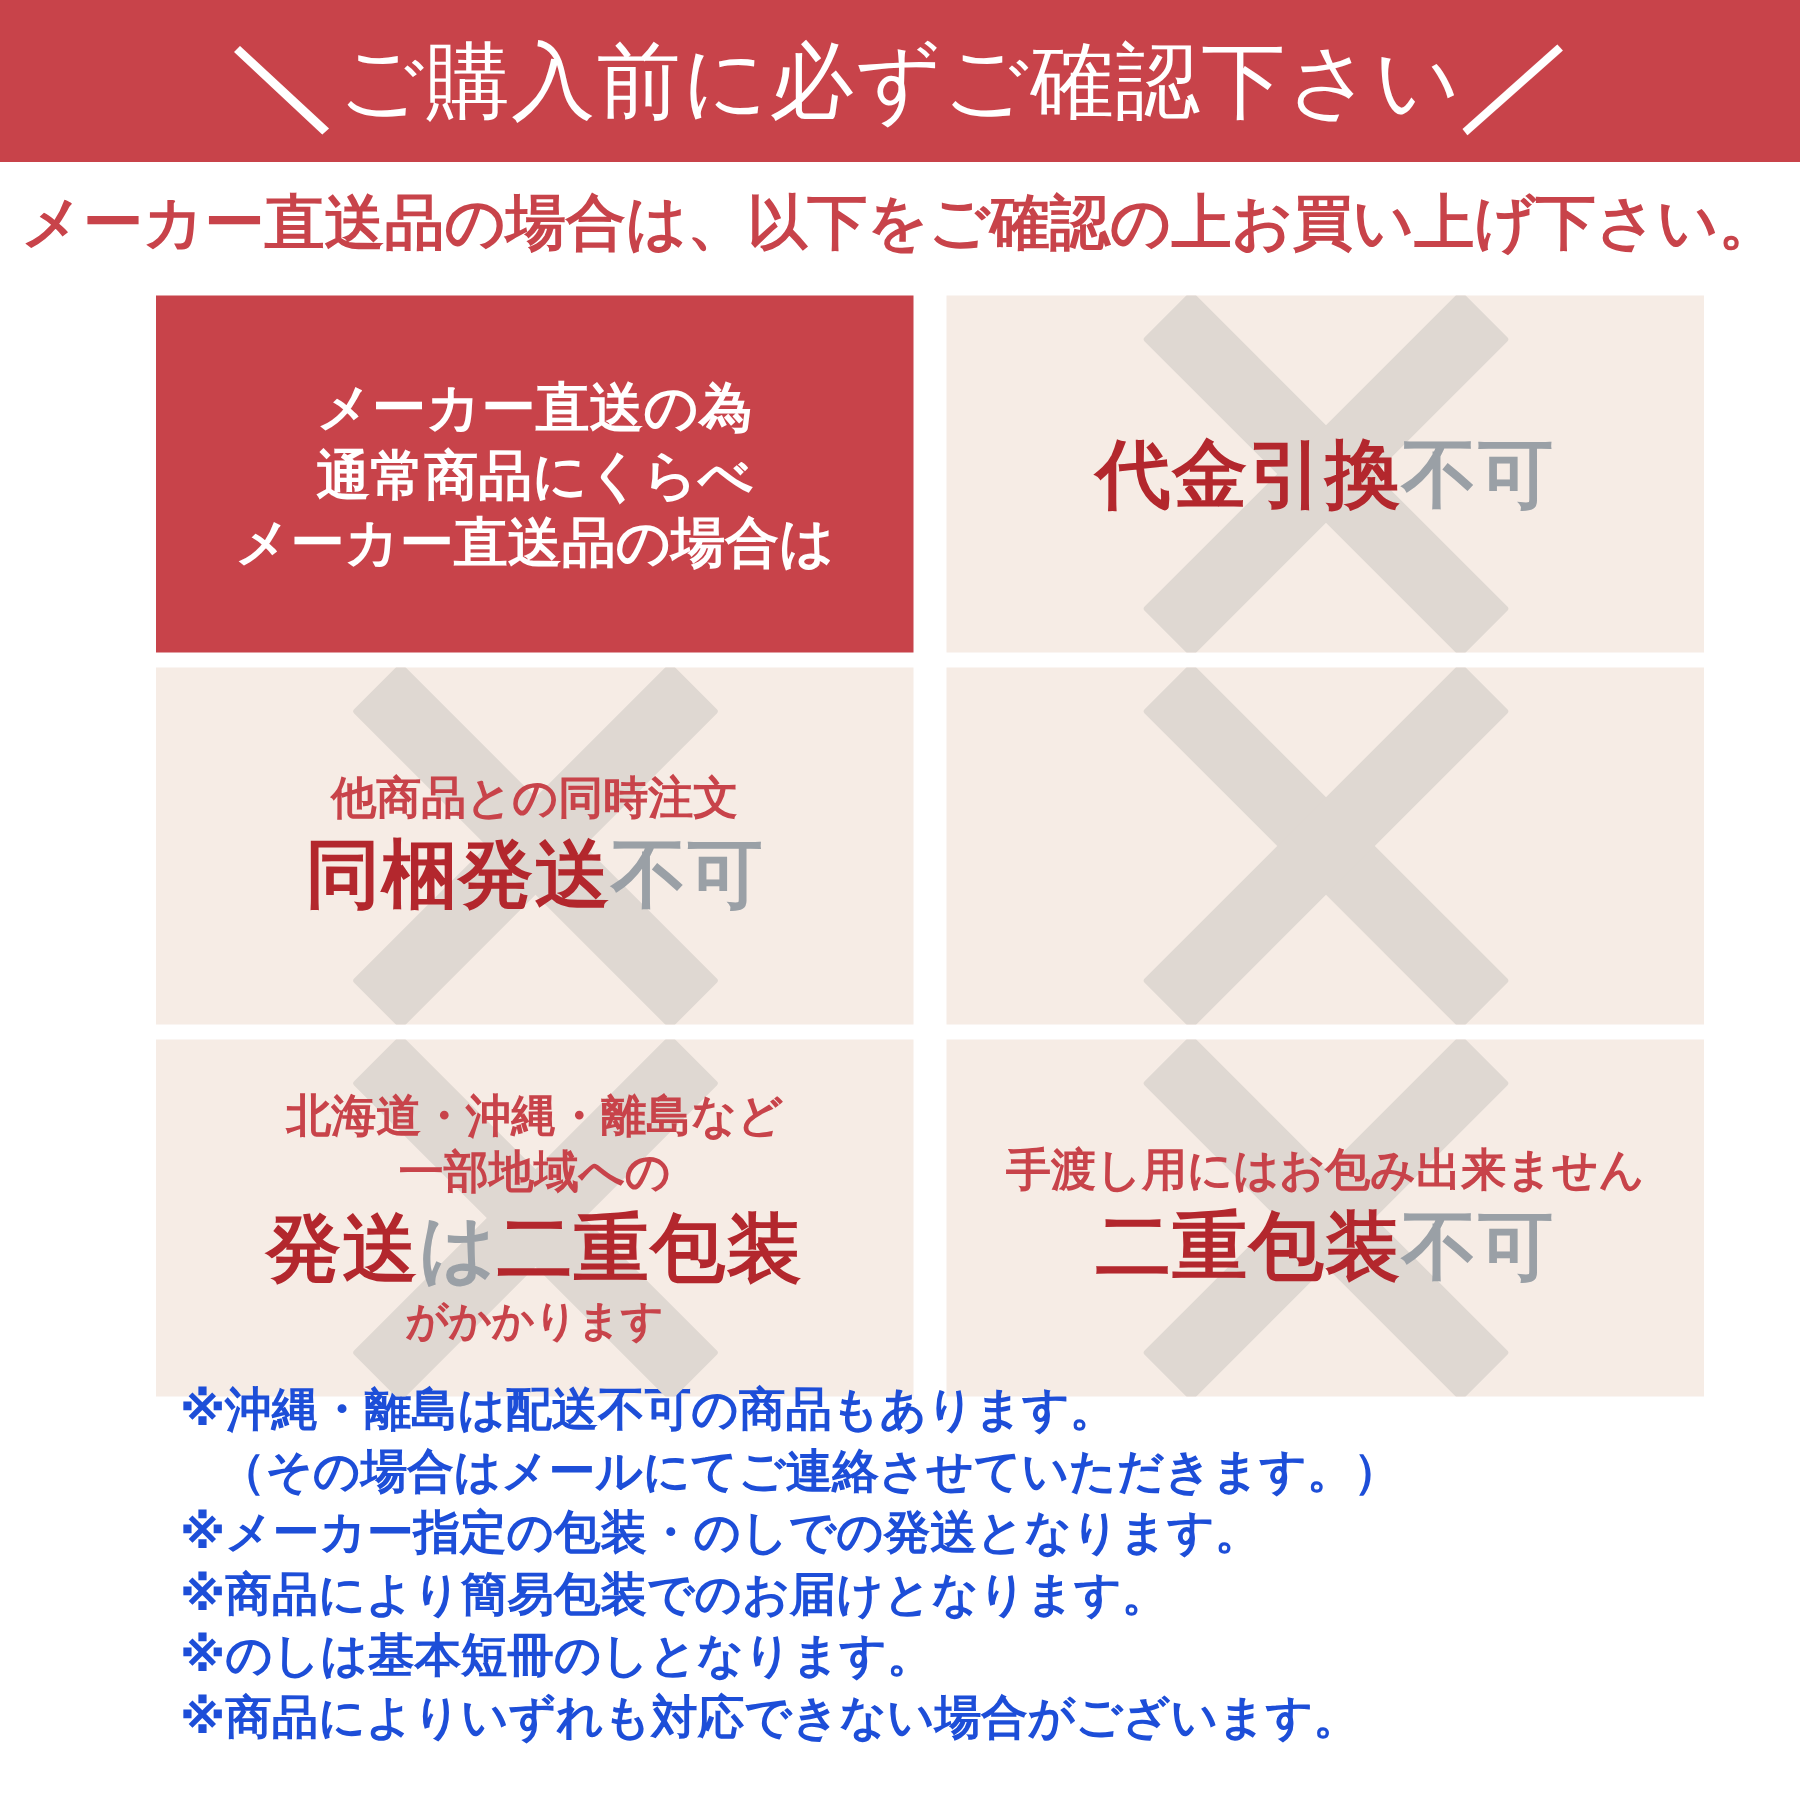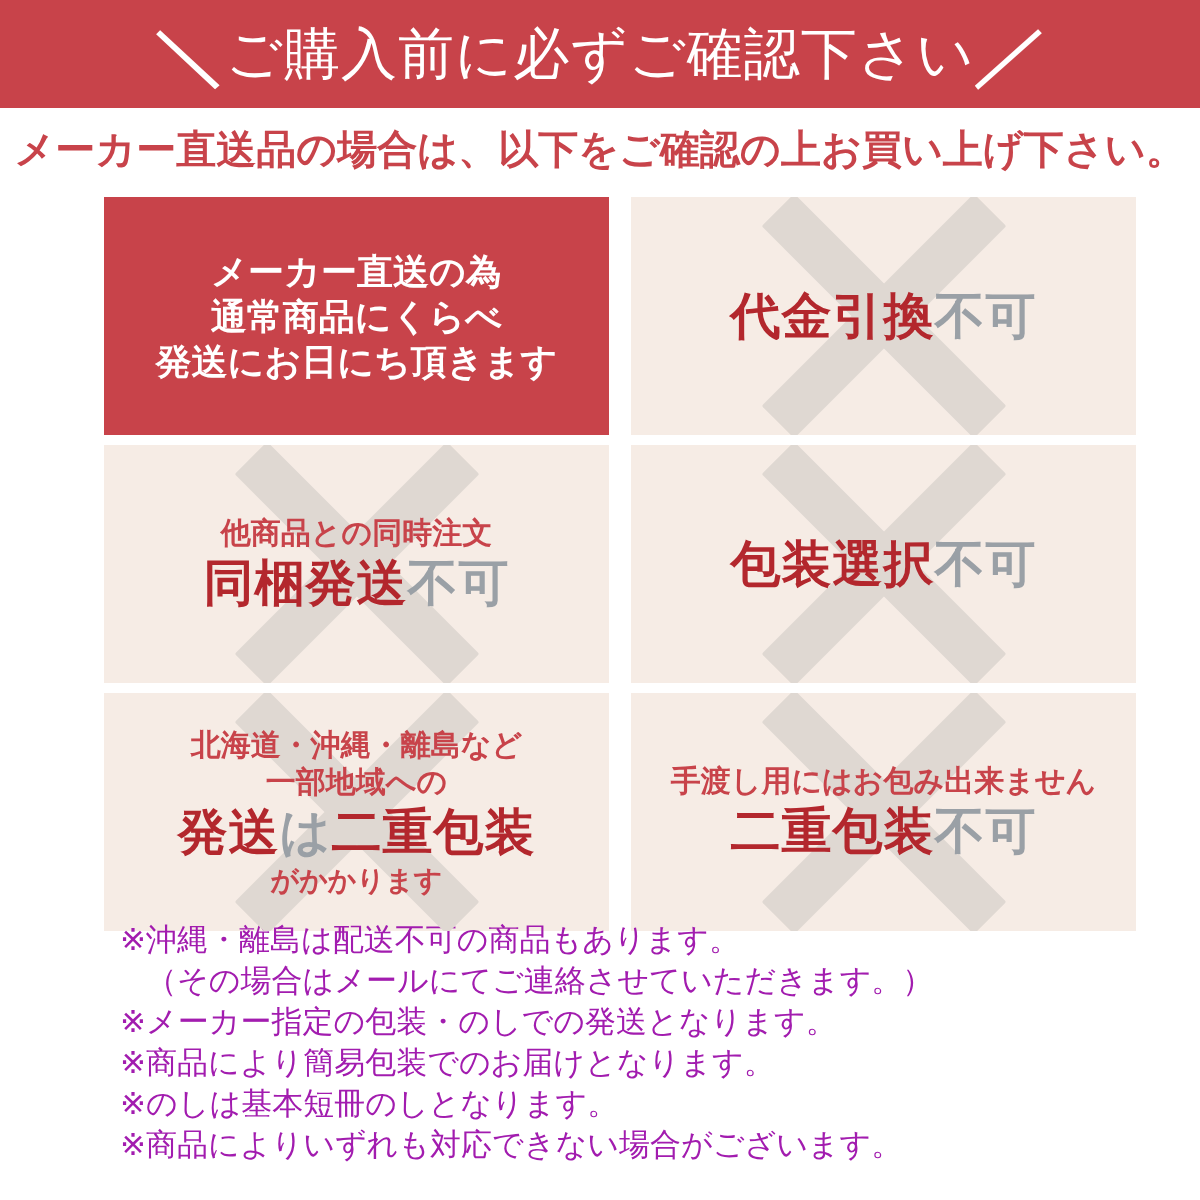--- a/index.html
+++ b/index.html
@@ -154,23 +154,23 @@
     font-weight: bold;
     color: #c8434a;
   }
 
   
   .notes {
     position: absolute;
     top: 920px;
     left: 120px;
     width: 1020px;
-    color: #a21caf;
+    color: #1d4ed8;
     font-size: 31px;
-    font-weight: normal;
+    font-weight: bold;
     line-height: 1.32;
   }
   .notes div { white-space: nowrap; }
   .notes .indent { padding-left: 26px; }
 </style>
 </head>
 <body>
 
 <div class="page">
 
@@ -183,21 +183,21 @@
   </div>
 
   <div class="subhead">メーカー直送品の場合は、以下をご確認の上お買い上げ下さい。</div>
 
   <div class="grid">
 
     <div class="card solid">
       <div class="card-text">
         <span>メーカー直送の為</span><br>
         <span>通常商品にくらべ</span><br>
-        <span>発送にお日にち頂きます</span>
+        <span>メーカー直送品の場合は</span>
       </div>
     </div>
 
     <div class="card">
       <div class="xmark">
           <span class="a"></span>
           <span class="b"></span>
         </div>
       <div class="card-text">
         <span class="line-lg"><span>代金引換</span><span class="muted">不可</span></span>
@@ -213,23 +213,20 @@
         <span class="line-sm">他商品との同時注文</span>
         <span class="line-lg"><span>同梱発送</span><span class="muted">不可</span></span>
       </div>
     </div>
 
     <div class="card">
       <div class="xmark">
           <span class="a"></span>
           <span class="b"></span>
         </div>
-      <div class="card-text">
-        <span class="line-lg"><span>包装選択</span><span class="muted">不可</span></span>
-      </div>
     </div>
 
     <div class="card">
       <div class="xmark">
           <span class="a"></span>
           <span class="b"></span>
         </div>
       <div class="card-text">
         <span class="line-sm">北海道・沖縄・離島など</span>
         <span class="line-sm">一部地域への</span>

